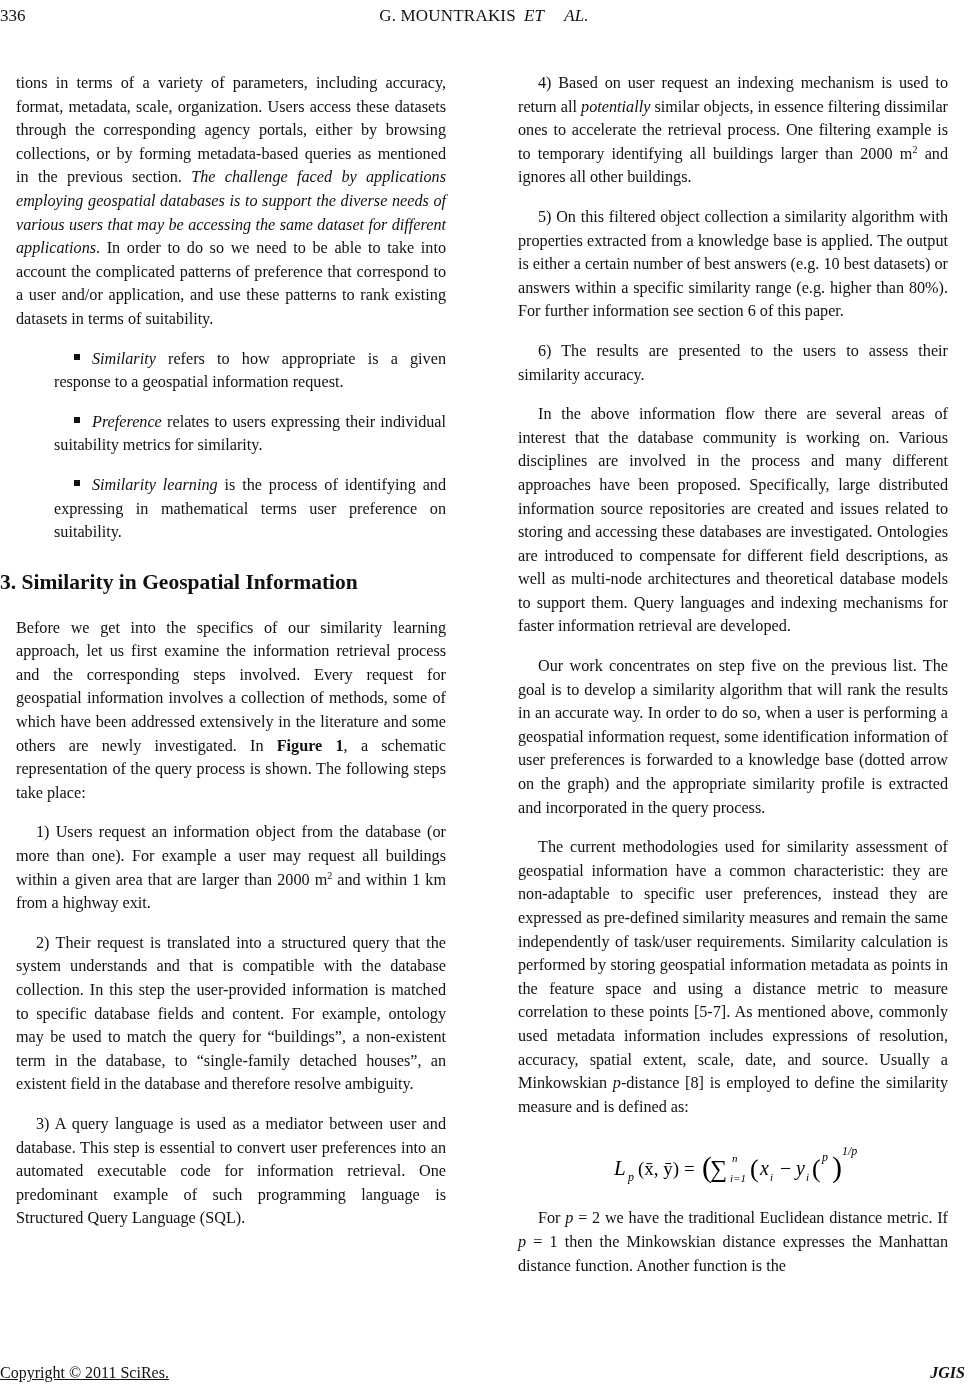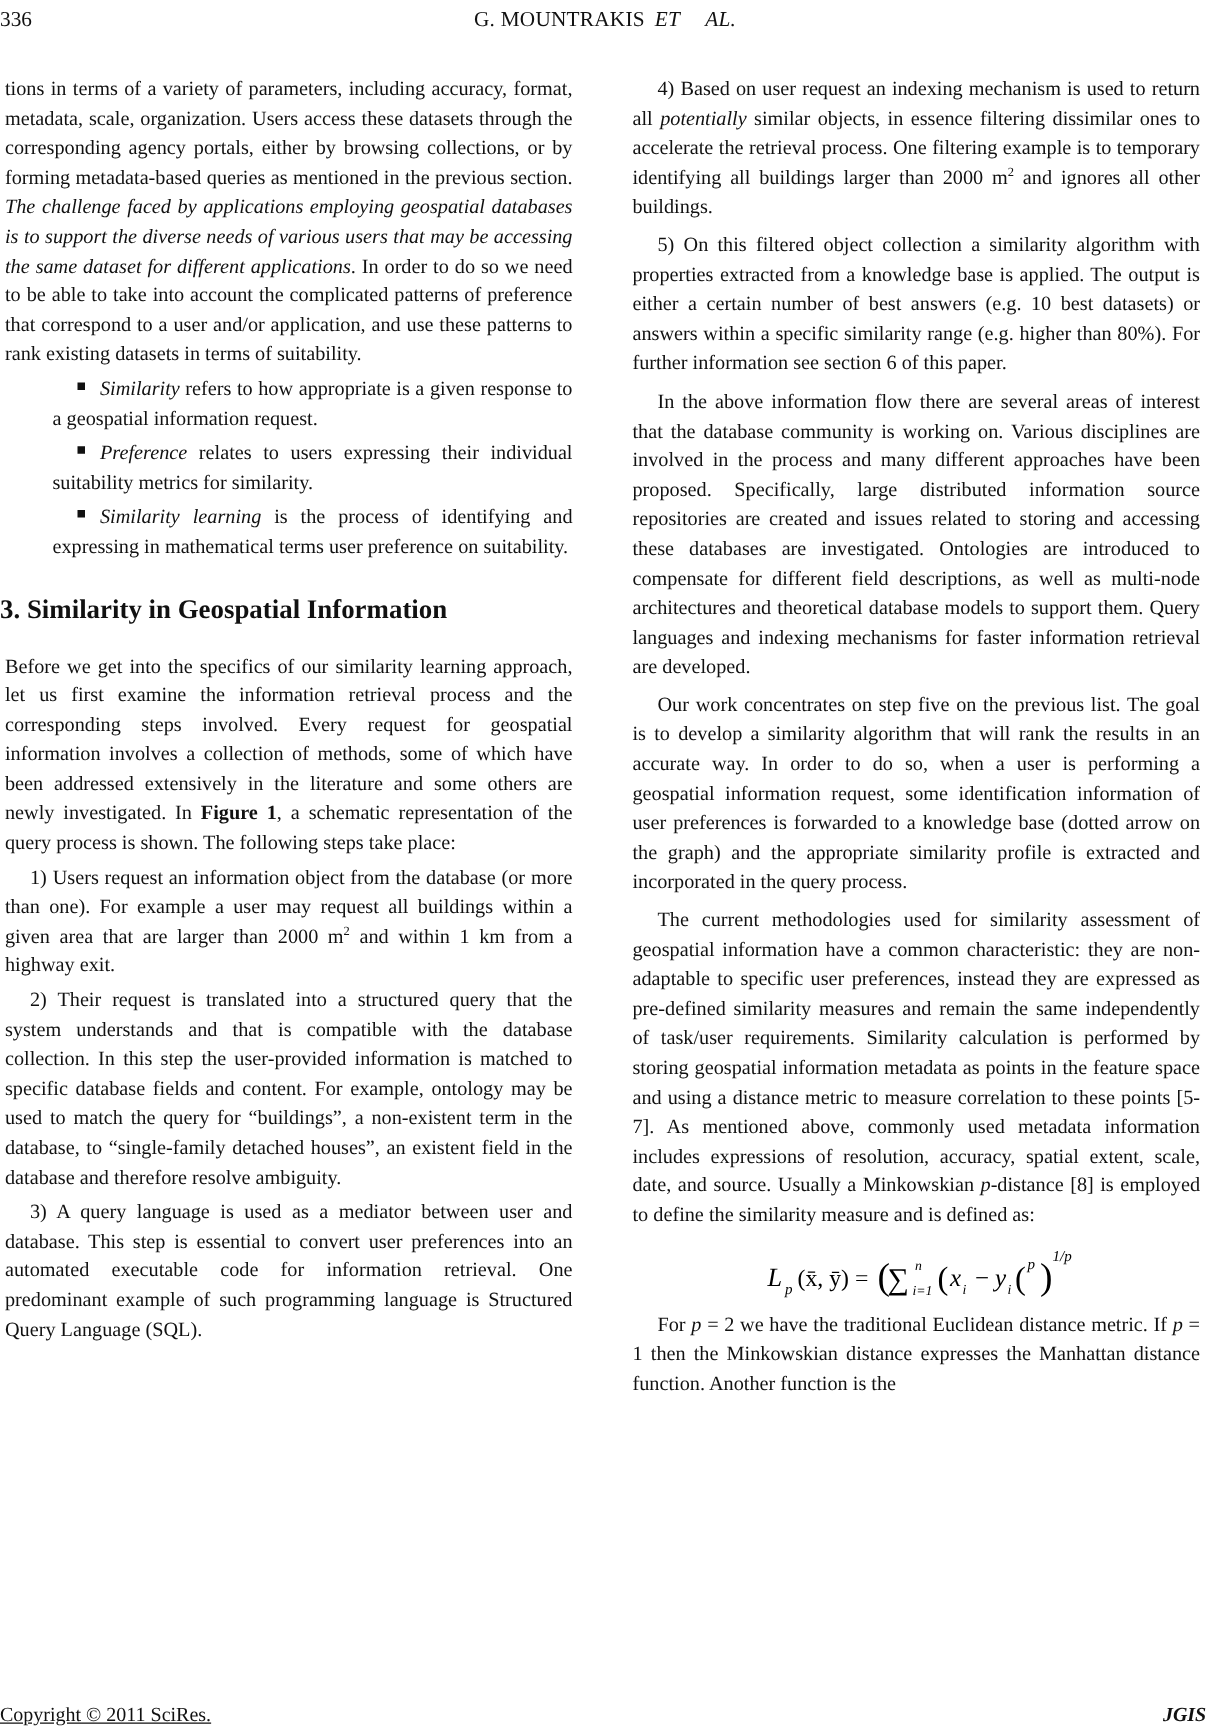--- a/index.html
+++ b/index.html
@@ -10,21 +10,21 @@
   }
   .header { position: absolute; top: 4px; left: 0; width: 968px; height: 24px; font-size: 17px; }
   .page-num { position: absolute; left: 0; top: 2px; }
   .running-head { position: absolute; left: 0; width: 968px; top: 2px; text-align: center; letter-spacing: 0.2px; }
   .running-head i { margin-left: 8px; }
   .running-head i + i { margin-left: 20px; }
 
   .col { position: absolute; top: 56px; width: 462px; font-size: 16.2px; line-height: 23.6px; }
   .col-left { left: 0; }
   .col-right { left: 502px; }
-  .col p { margin: 4px; text-align: justify; }
+  .col p { margin: 16px; text-align: justify; }
   .indent { text-indent: 20px; }
   .gap { margin-top: 7px !important; }
 
   .bullet { position: relative; text-indent: 20px; padding-left: 38px; }
   .bullet .sq { display: inline-block; width: 6px; height: 6px; background: #111; vertical-align: 4px; margin-right: 12px; }
 
   h2.section {
     font-family: Liberation Serif, serif;
     font-size: 21.5px; font-weight: bold; margin: 24px 0 22px 0; line-height: 26px;
   }
@@ -56,20 +56,21 @@
 
   <p><span>Before we get into the specifics of our similarity learning approach, let us first examine the information retrieval process and the corresponding steps involved. Every request for geospatial information involves a collection of methods, some of which have been addressed extensively in the literature and some others are newly investigated. In </span><b>Figure 1</b><span>, a schematic representation of the query process is shown. The following steps take place:</span></p>
   <p class="indent"><span>1) Users request an information object from the database (or more than one). For example a user may request all buildings within a given area that are larger than 2000 m</span><sup>2</sup><span> and within 1 km from a highway exit.</span></p>
   <p class="indent">2) Their request is translated into a structured query that the system understands and that is compatible with the database collection. In this step the user-provided information is matched to specific database fields and content. For example, ontology may be used to match the query for “buildings”, a non-existent term in the database, to “single-family detached houses”, an existent field in the database and therefore resolve ambiguity.</p>
   <p class="indent">3) A query language is used as a mediator between user and database. This step is essential to convert user preferences into an automated executable code for information retrieval. One predominant example of such programming language is Structured Query Language (SQL).</p>
 </div>
 
 <div class="col col-right">
   <p class="indent"><span>4) Based on user request an indexing mechanism is used to return all </span><i>potentially</i><span> similar objects, in essence filtering dissimilar ones to accelerate the retrieval process. One filtering example is to temporary identifying all buildings larger than 2000 m</span><sup>2</sup><span> and ignores all other buildings.</span></p>
   <p class="indent gap">5) On this filtered object collection a similarity algorithm with properties extracted from a knowledge base is applied. The output is either a certain number of best answers (e.g. 10 best datasets) or answers within a specific similarity range (e.g. higher than 80%). For further information see section 6 of this paper.</p>
+  <p class="indent gap">6) The results are presented to the users to assess their similarity accuracy.</p>
   <p class="indent gap">In the above information flow there are several areas of interest that the database community is working on. Various disciplines are involved in the process and many different approaches have been proposed. Specifically, large distributed information source repositories are created and issues related to storing and accessing these databases are investigated. Ontologies are introduced to compensate for different field descriptions, as well as multi-node architectures and theoretical database models to support them. Query languages and indexing mechanisms for faster information retrieval are developed.</p>
   <p class="indent gap">Our work concentrates on step five on the previous list. The goal is to develop a similarity algorithm that will rank the results in an accurate way. In order to do so, when a user is performing a geospatial information request, some identification information of user preferences is forwarded to a knowledge base (dotted arrow on the graph) and the appropriate similarity profile is extracted and incorporated in the query process.</p>
   <p class="indent gap"><span>The current methodologies used for similarity assessment of geospatial information have a common characteristic: they are non-adaptable to specific user preferences, instead they are expressed as pre-defined similarity measures and remain the same independently of task/user requirements. Similarity calculation is performed by storing geospatial information metadata as points in the feature space and using a distance metric to measure correlation to these points [5-7]. As mentioned above, commonly used metadata information includes expressions of resolution, accuracy, spatial extent, scale, date, and source. Usually a Minkowskian </span><i>p</i><span>-distance [8] is employed to define the similarity measure and is defined as:</span></p>
 
   <div class="formula">
     <svg width="260" height="56" font-family="Liberation Serif, serif">
       <text x="12" y="40" font-size="21" font-style="italic">L</text>
       <text x="26" y="46" font-size="12" font-style="italic">p</text>
       <text x="36" y="40" font-size="19">(x̄, ȳ) =</text>
       <text x="100" y="42" font-size="30">(</text>

